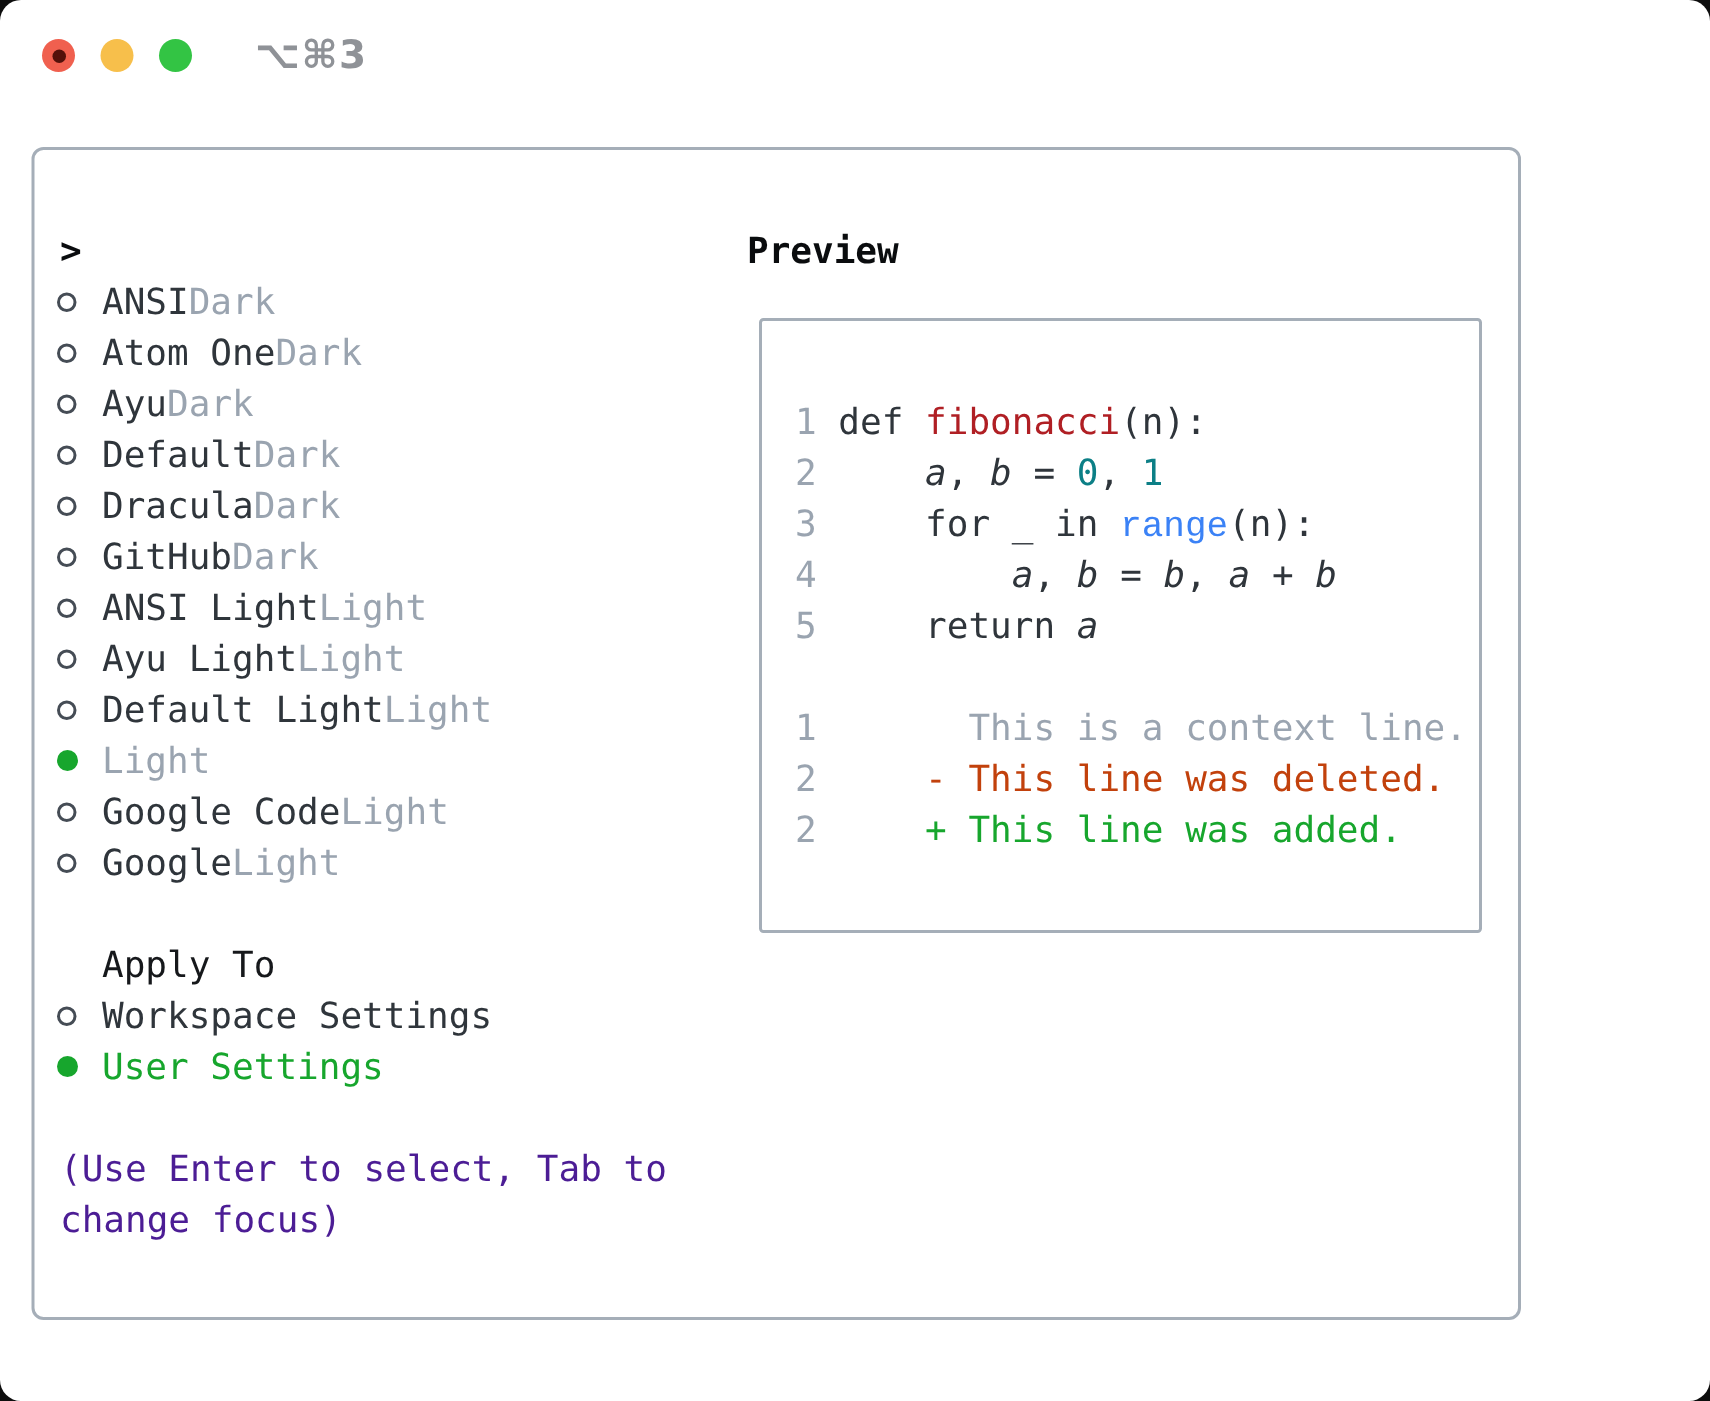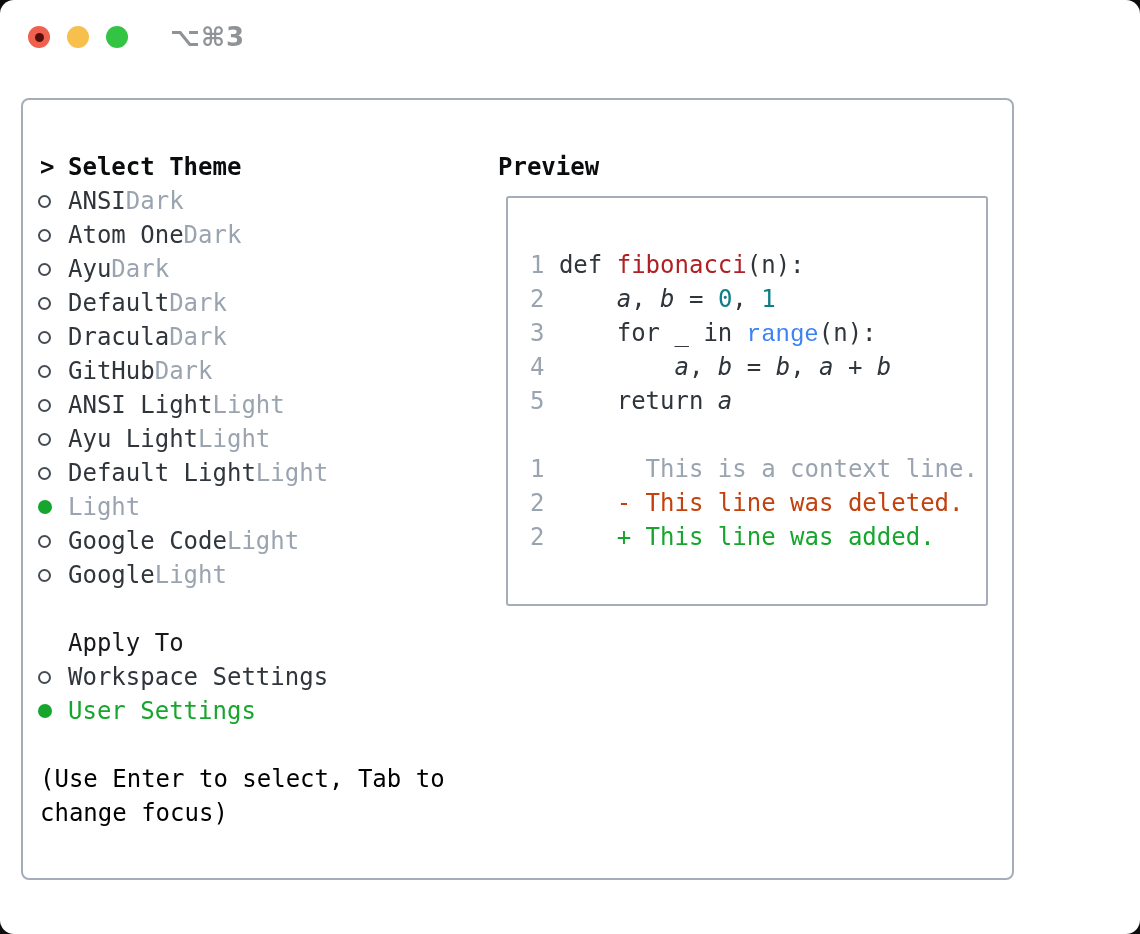--- a/index.html
+++ b/index.html
@@ -25,24 +25,24 @@
   .marker{display:inline-flex;width:28px;align-items:center;flex:none;}
   .prompt{font-weight:bold;color:#0a0c0e;}
   .h{font-weight:bold;color:#0a0c0e;}
   .h2{color:#16181b;}
 
   .radio{width:13px;height:13px;border:2px solid #454c55;border-radius:50%;box-sizing:border-box;margin-left:-2px;}
   .radio.on{width:14px;height:14px;border:none;background:#17a62d;}
   .opt-name.sel{color:#17a62d;}
   .variant{color:#9aa4b0;text-align:right;}
 
-  .hint{width:449px;line-height:34px;font-size:24px;color:#000000;white-space:normal;}
+  .hint{width:449px;line-height:34px;font-size:24px;color:#4c1d95;white-space:normal;}
 
   
-  .preview-box{margin-left:8px;margin-top:12px;width:482px;height:410px;border:2px solid #a5aeb8;border-radius:3px;box-sizing:border-box;padding:50px 0 0 22px;overflow:hidden;}
+  .preview-box{margin-left:8px;margin-top:28px;width:482px;height:410px;border:2px solid #a5aeb8;border-radius:3px;box-sizing:border-box;padding:50px 0 0 22px;overflow:hidden;}
   .cline{height:34px;line-height:34px;white-space:pre;font-size:24px;color:#2f353b;}
   .ln{color:#9aa4b0;}
   .sg-code{color:#2f353b;}
   .sg-func{color:#b01f24;}
   .sg-num{color:#0c7f86;}
   .sg-builtin{color:#3b82f6;font-family:Liberation Mono, monospace;}
   .sg-var{color:#2f353b;font-style:italic;}
   .sg-context{color:#9aa4b0;}
   .sg-deleted{color:#c2410c;}
   .sg-added{color:#17a62d;}
@@ -58,21 +58,21 @@
       </span>
     <span class="tl yellow"></span>
     <span class="tl green"></span>
     <span class="shortcut">⌥⌘3</span>
   </div>
 
   <div class="panel">
 
     <div class="col-left">
       <div class="row">
-        <span class="marker prompt">&gt;</span><span class="h">Select Theme</span>
+        <span class="marker prompt">&gt;</span>
       </div>
 
       <div id="theme-list">
           <div class="row"><span class="marker"><span class="radio"></span></span><span class="opt-name">ANSI</span> <span class="variant">Dark</span></div>
           <div class="row"><span class="marker"><span class="radio"></span></span><span class="opt-name">Atom One</span> <span class="variant">Dark</span></div>
           <div class="row"><span class="marker"><span class="radio"></span></span><span class="opt-name">Ayu</span> <span class="variant">Dark</span></div>
           <div class="row"><span class="marker"><span class="radio"></span></span><span class="opt-name">Default</span> <span class="variant">Dark</span></div>
           <div class="row"><span class="marker"><span class="radio"></span></span><span class="opt-name">Dracula</span> <span class="variant">Dark</span></div>
           <div class="row"><span class="marker"><span class="radio"></span></span><span class="opt-name">GitHub</span> <span class="variant">Dark</span></div>
           <div class="row"><span class="marker"><span class="radio"></span></span><span class="opt-name">ANSI Light</span> <span class="variant">Light</span></div>

